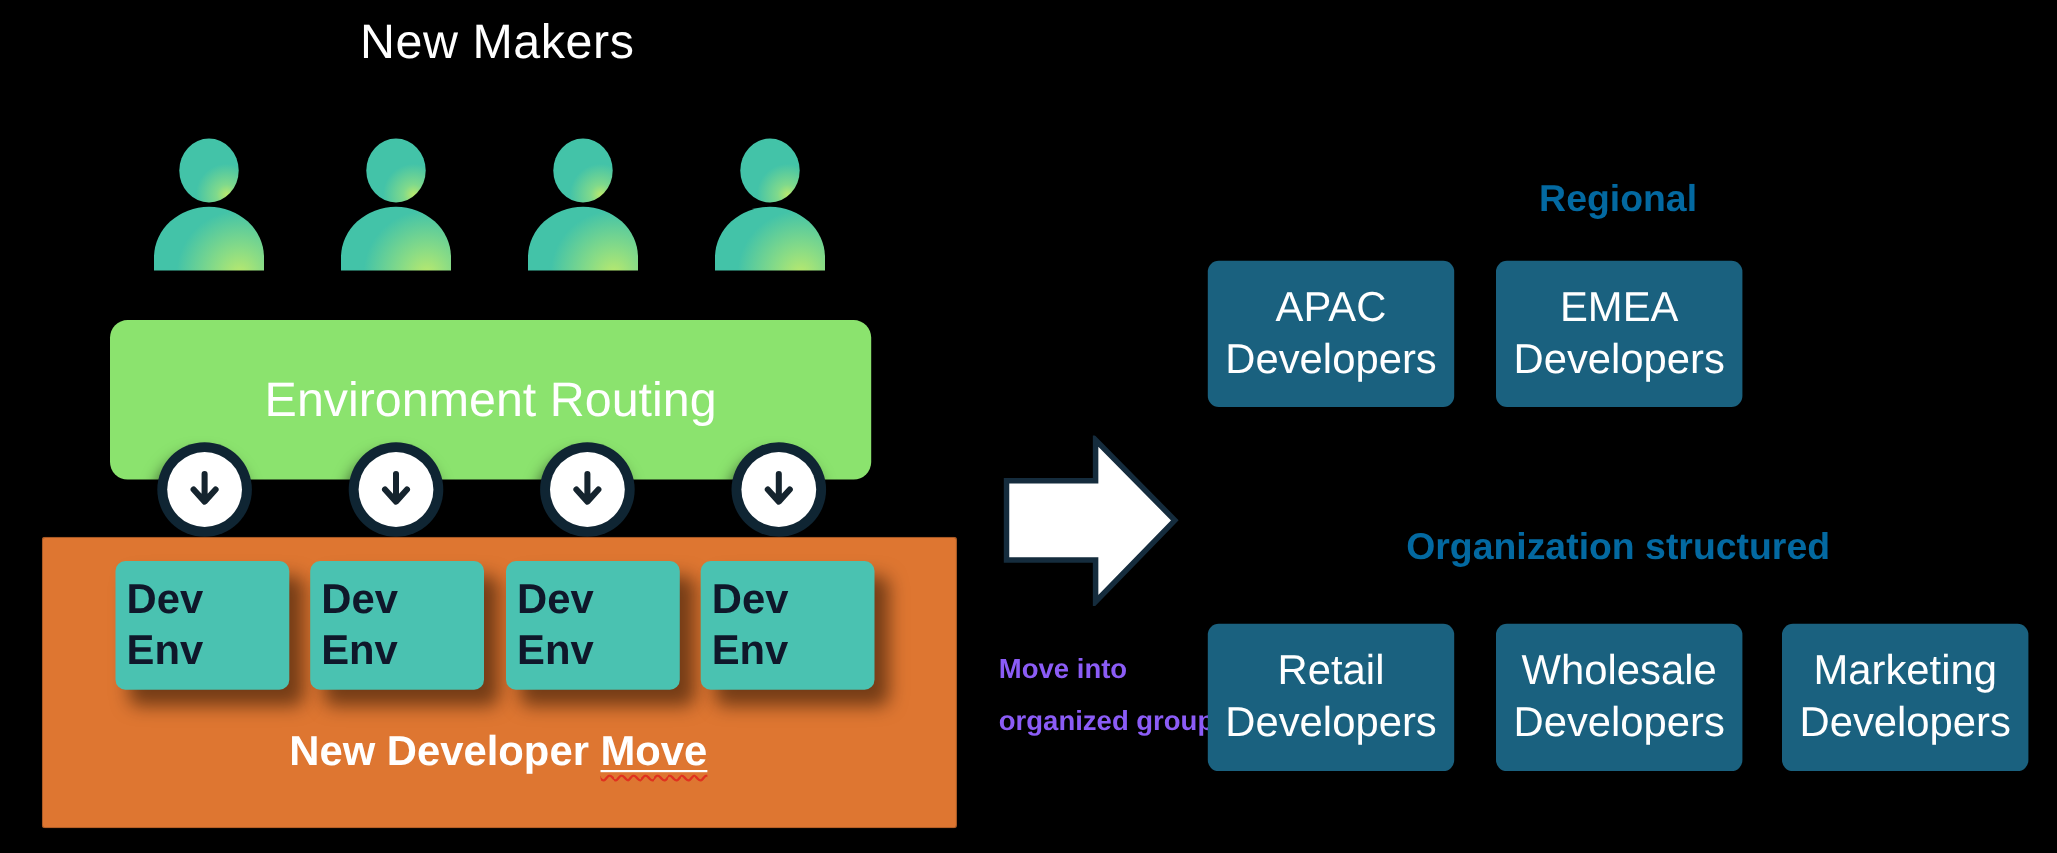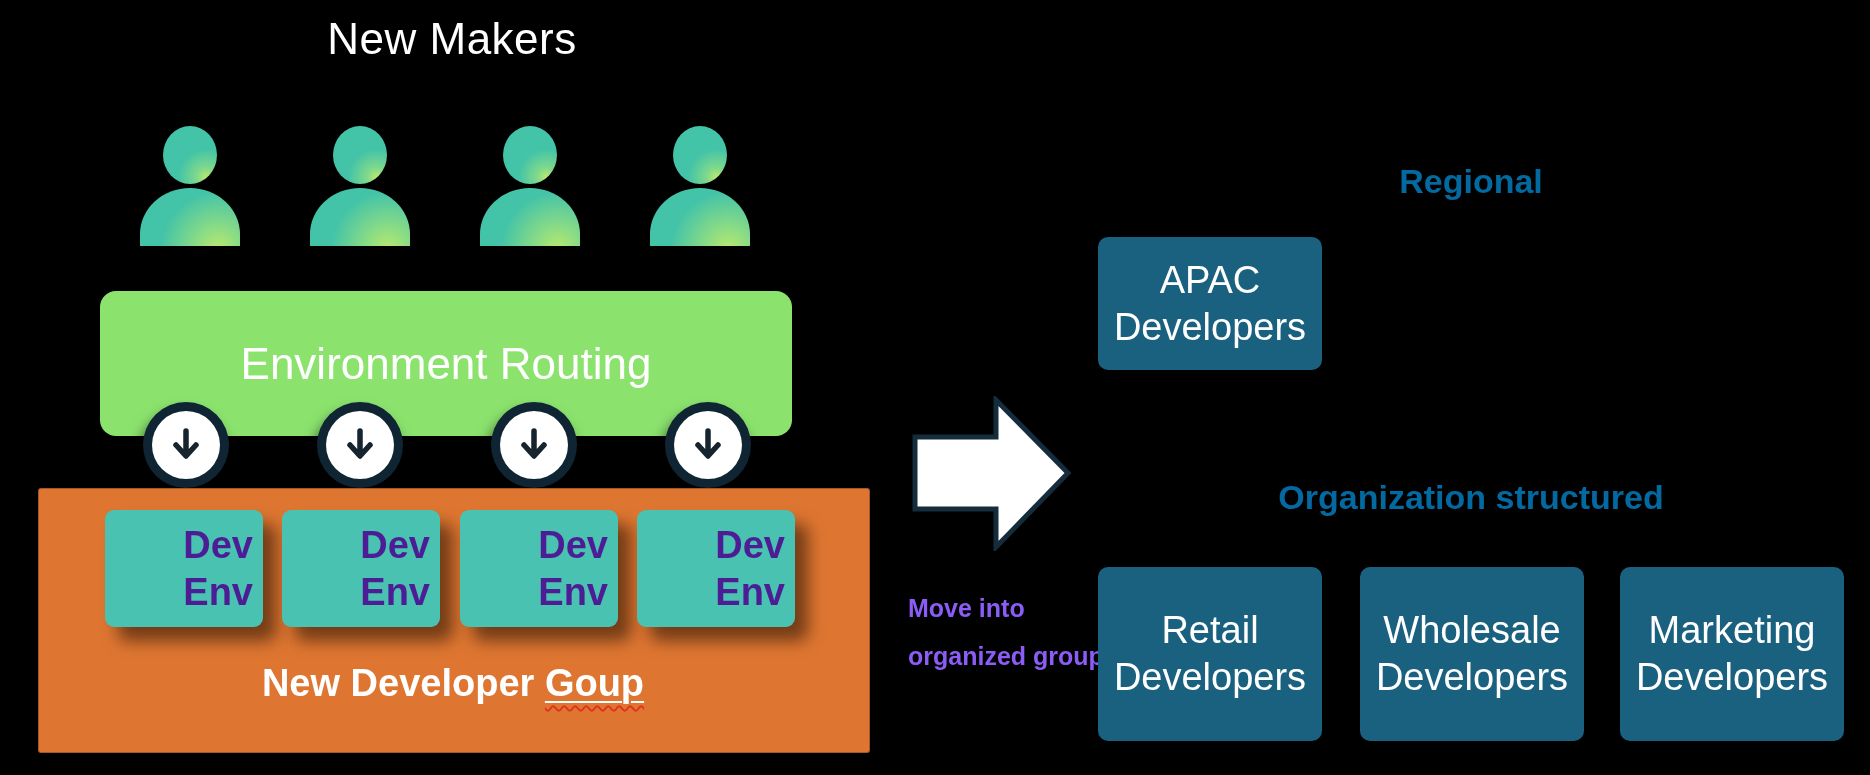--- a/index.html
+++ b/index.html
@@ -38,21 +38,21 @@
     display:flex;align-items:center;justify-content:center;
   }
   .c1{left:143px}.c2{left:317px}.c3{left:491px}.c4{left:665px}
   .group-box{
     position:absolute;left:38px;top:488px;width:830px;height:263px;
     background:#de7631;border:1px solid rgba(0,0,0,.25);border-radius:3px;
   }
   .env-box{
     position:absolute;top:510px;width:158px;height:117px;border-radius:9px;
     background:#4ac2b1;display:flex;align-items:center;justify-content:center;
-    text-align:right;font-size:38px;font-weight:700;line-height:47px;color:#4c1d95;
+    text-align:left;font-size:38px;font-weight:700;line-height:47px;color:#0f172a;
     padding:0 10px;box-sizing:border-box;
     box-shadow:13px 14px 16px rgba(30,12,2,.55);
   }
   .e1{left:105px}.e2{left:282px}.e3{left:460px}.e4{left:637px}
   .group-label{
     position:absolute;left:38px;top:662px;width:830px;text-align:center;
     font-size:38px;font-weight:700;color:#fff;
   }
   .misspelled{
     text-decoration:underline;text-decoration-thickness:2px;text-underline-offset:5px;
@@ -74,21 +74,21 @@
   }
   .h-regional{top:162px}
   .h-org{top:478px}
   .org-box{
     position:absolute;width:224px;border-radius:10px;background:#1a617f;
     display:flex;align-items:center;justify-content:center;text-align:center;
     font-size:38px;font-weight:400;line-height:47px;color:#fff;
     padding:4px 8px;box-sizing:border-box;
   }
   .row1{top:237px;height:133px}
-  .row2{top:567px;height:174px}
+  .row2{top:567px;height:134px}
   .col1{left:1098px}.col2{left:1360px}.col3{left:1620px}
 </style>
 </head>
 <body>
 
 <div class="canvas">
 
   <div class="slide-title">New Makers</div>
 
   <div class="maker m1">
@@ -142,29 +142,30 @@
   </div>
 
   <div class="group-box"></div>
 
   <div class="env-box e1">Dev Env</div>
   <div class="env-box e2">Dev Env</div>
   <div class="env-box e3">Dev Env</div>
   <div class="env-box e4">Dev Env</div>
 
   <div class="group-label">
-    <span>New Developer </span><span class="misspelled"><span class="squiggle">Goup</span></span>
+    <span>New Developer </span><span class="misspelled"><span class="squiggle">Move</span></span>
   </div>
 
   <svg class="big-arrow" width="160" height="155" viewBox="0 0 160 155">
     <polygon points="3,41 84,41 84,4 156,77 84,151 84,113 3,113" fill="#ffffff" stroke="#152c3d" stroke-width="5"></polygon>
   </svg>
   <div class="move-caption">Move into organized groups</div>
 
   <div class="section-heading h-regional">Regional</div>
   <div class="org-box row1 col1">APAC Developers</div>
+  <div class="org-box row1 col2">EMEA Developers</div>
 
   <div class="section-heading h-org">Organization structured</div>
   <div class="org-box row2 col1">Retail Developers</div>
   <div class="org-box row2 col2">Wholesale Developers</div>
   <div class="org-box row2 col3">Marketing Developers</div>
 
 </div>
 
 </body></html>

